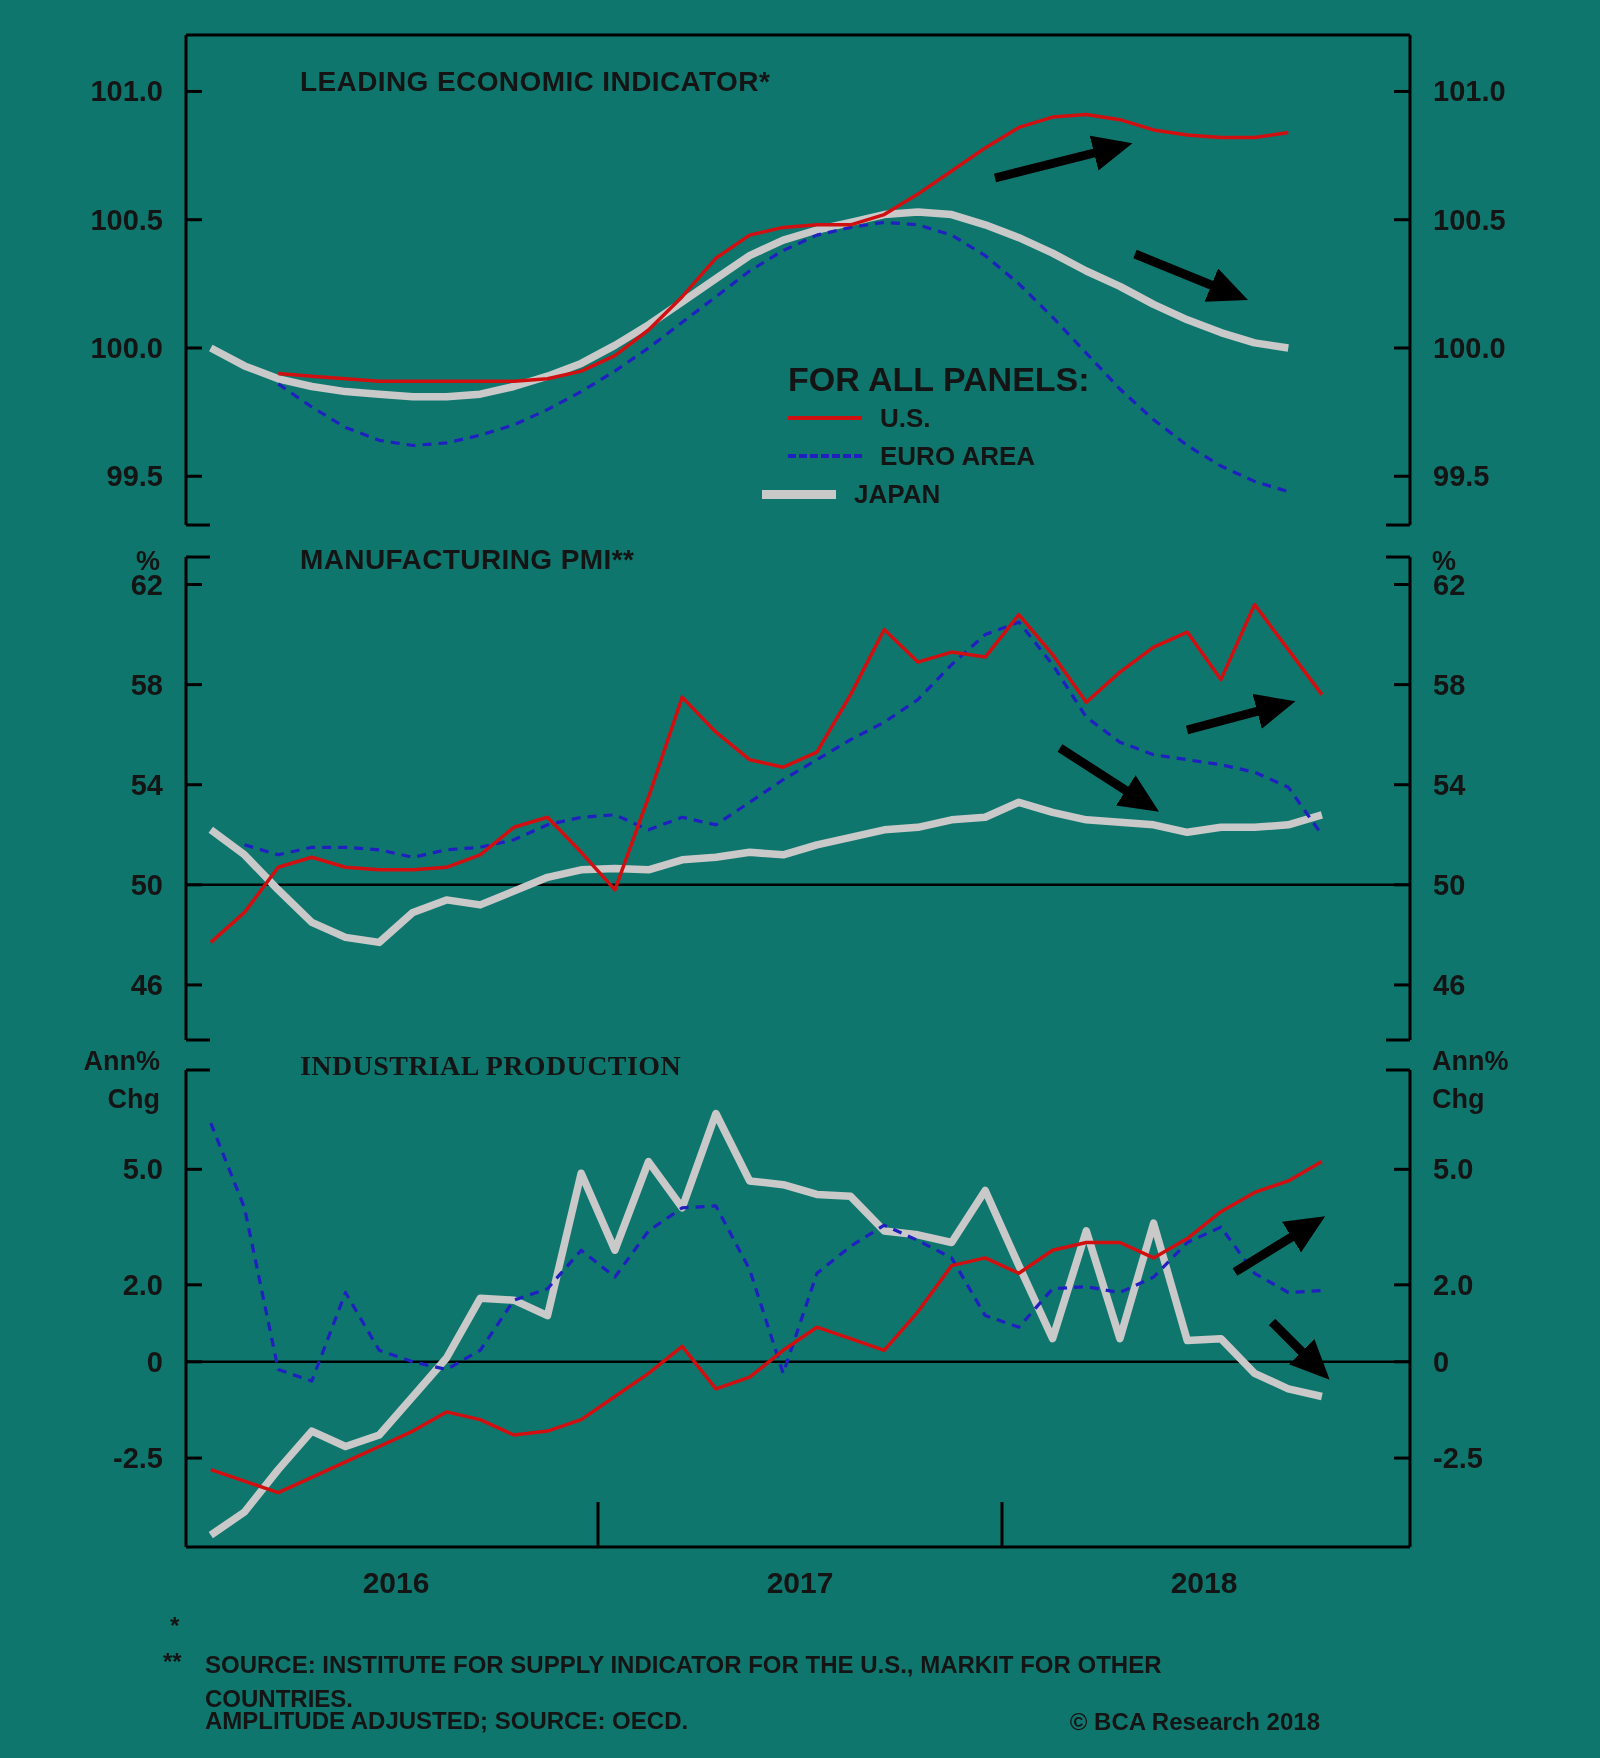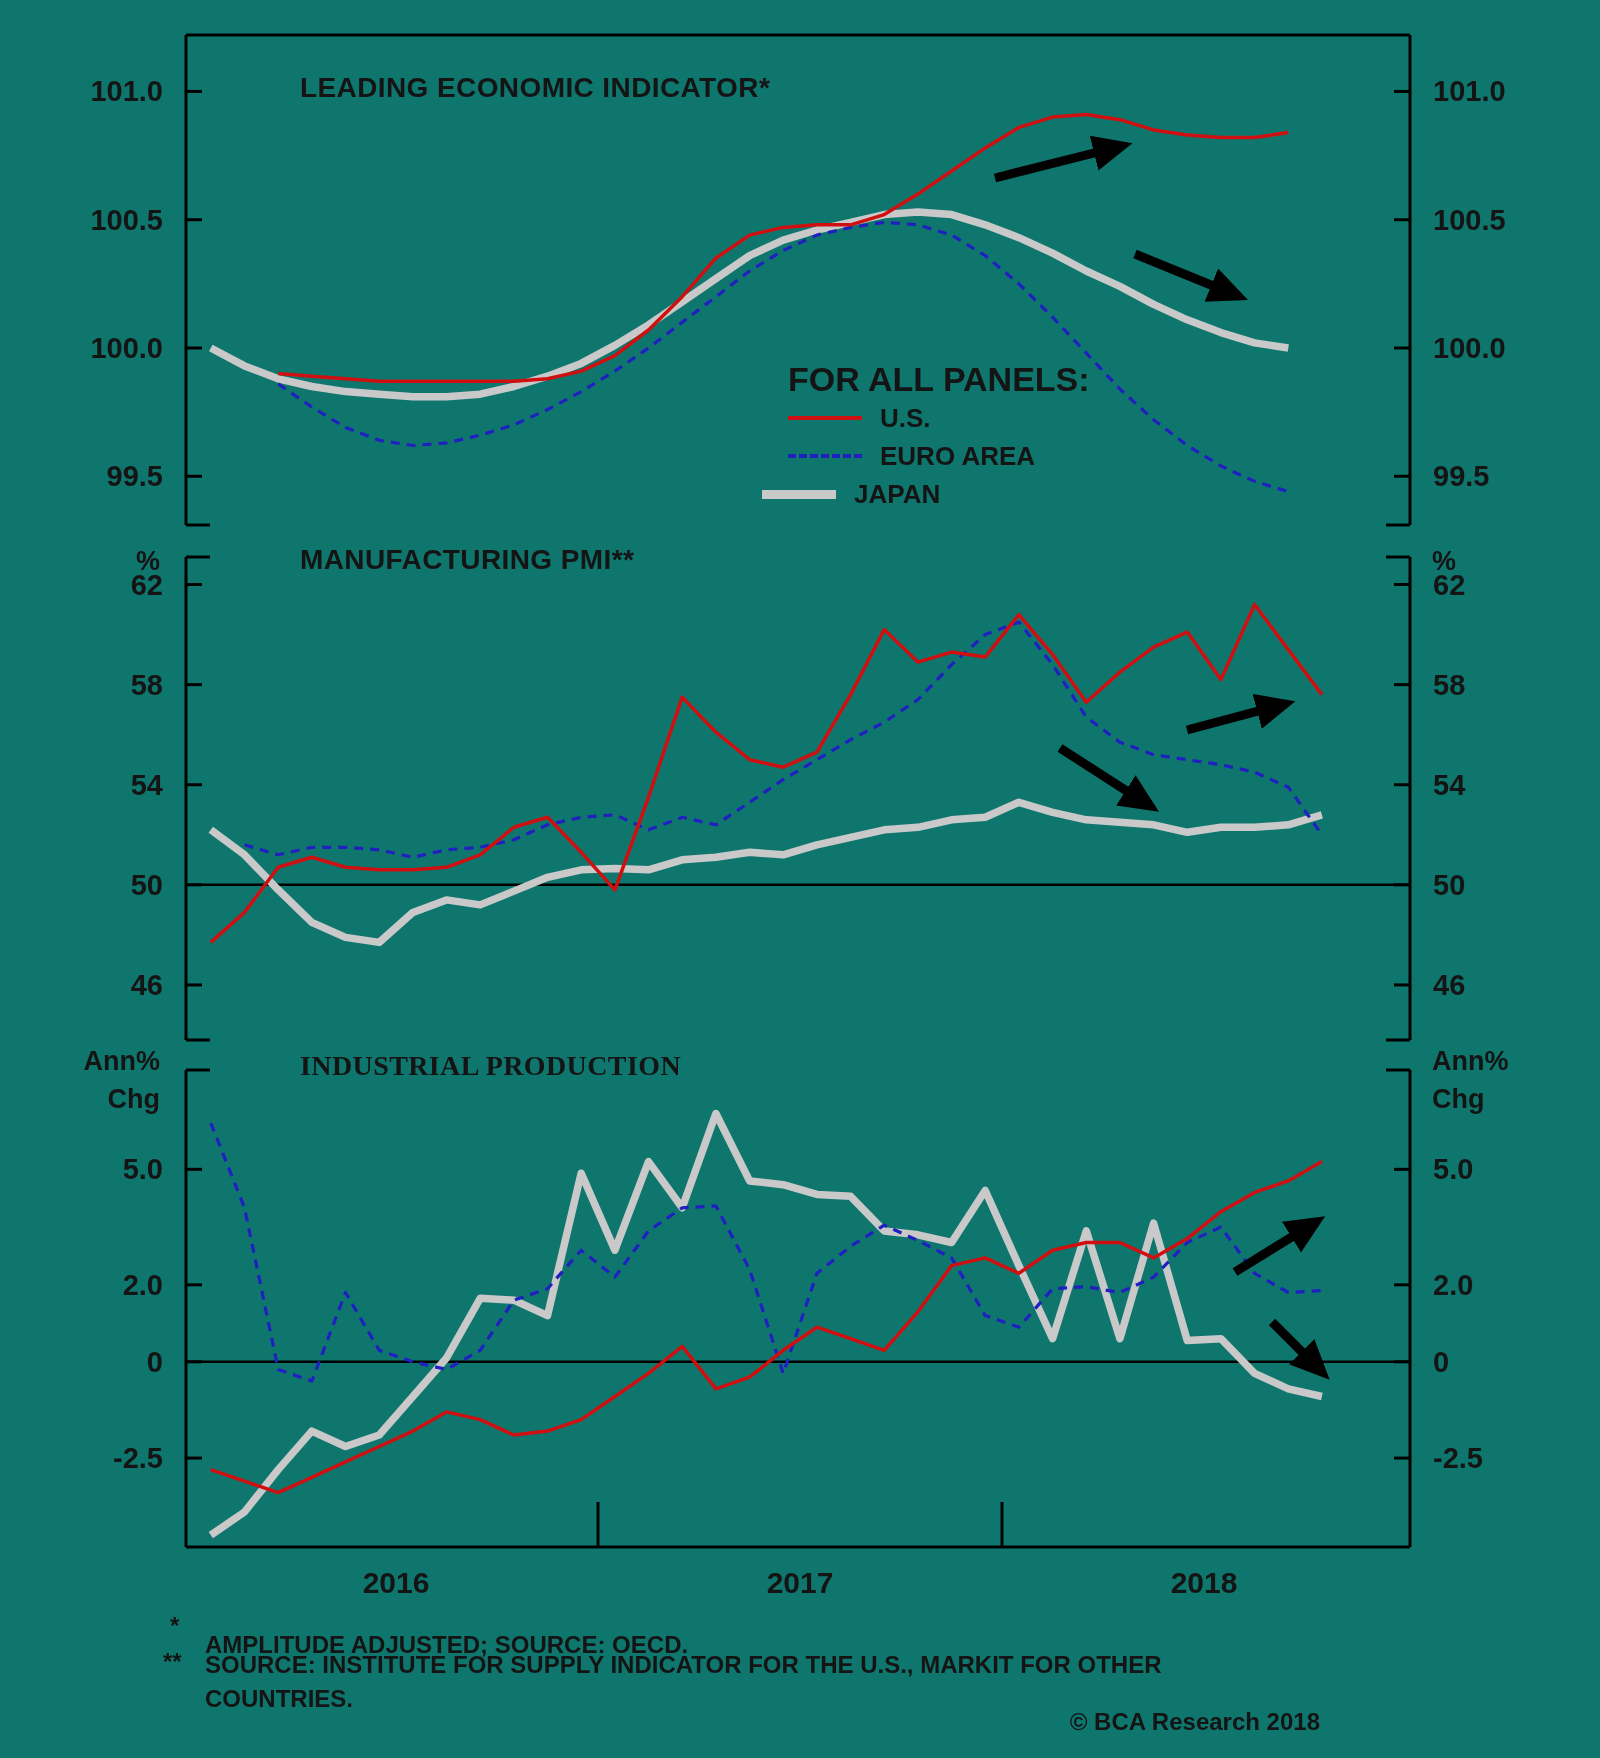--- a/index.html
+++ b/index.html
@@ -120,21 +120,21 @@
       <polyline points="210.8,1469.6 244.5,1481.2 278.2,1492.7 311.8,1477.3 345.5,1461.9 379.2,1446.5 412.9,1431.1 446.5,1411.9 480.2,1419.6 513.9,1435.0 547.5,1431.1 581.2,1419.6 614.9,1396.5 648.5,1373.4 682.2,1346.4 715.9,1388.8 749.6,1377.2 783.2,1350.3 816.9,1327.2 850.6,1338.7 884.2,1350.3 917.9,1311.8 951.6,1265.6 985.2,1257.9 1018.9,1273.3 1052.6,1250.2 1086.3,1242.5 1119.9,1242.5 1153.6,1257.9 1187.3,1238.6 1220.9,1211.7 1254.6,1192.4 1288.3,1180.9 1321.9,1161.6" fill="none" stroke="#d01010" stroke-width="3.5" stroke-linejoin="round" stroke-linecap="butt"></polyline>
       <line x1="1235" y1="1272" x2="1316" y2="1222" stroke="#000000" stroke-width="9" marker-end="url(#ah)" stroke-linecap="butt"></line>
       <line x1="1272" y1="1322" x2="1322" y2="1372" stroke="#000000" stroke-width="9" marker-end="url(#ah)" stroke-linecap="butt"></line>
       <line x1="598" y1="1502" x2="598" y2="1547" stroke="#000000" stroke-width="3"></line>
       <line x1="1002" y1="1502" x2="1002" y2="1547" stroke="#000000" stroke-width="3"></line>
       <text x="396" y="1593" text-anchor="middle" font-size="30" font-family="&quot;Liberation Sans&quot;,sans-serif" font-weight="bold" fill="#141414">2016</text>
       <text x="800" y="1593" text-anchor="middle" font-size="30" font-family="&quot;Liberation Sans&quot;,sans-serif" font-weight="bold" fill="#141414">2017</text>
       <text x="1204" y="1593" text-anchor="middle" font-size="30" font-family="&quot;Liberation Sans&quot;,sans-serif" font-weight="bold" fill="#141414">2018</text>
     </svg>
 
-  <div class="abs panel-title" style="left:300px;top:72px;">LEADING ECONOMIC INDICATOR*</div>
+  <div class="abs panel-title" style="left:300px;top:66px;">LEADING ECONOMIC INDICATOR*</div>
   <div class="abs panel-title" style="left:300px;top:544px;">MANUFACTURING PMI**</div>
   <div class="abs panel-title" style="left:300px;top:1050px;font-family:Liberation Serif, serif;">INDUSTRIAL PRODUCTION</div>
 
   <div class="abs unit-label unit-left" style="left:0px;top:546px;">%</div>
   <div class="abs unit-label unit-right" style="left:1432px;top:546px;">%</div>
   <div class="abs unit-label unit-left" style="left:0px;top:1046px;">Ann%</div>
   <div class="abs unit-label unit-left" style="left:0px;top:1084px;">Chg</div>
   <div class="abs unit-label unit-right" style="left:1432px;top:1046px;">Ann%</div>
   <div class="abs unit-label unit-right" style="left:1432px;top:1084px;">Chg</div>
 
@@ -146,18 +146,18 @@
   <div class="abs legend-row" style="left:788px;top:440px;">
     <div class="legend-sample sample-euro"></div>
     <div class="legend-label">EURO AREA</div>
   </div>
   <div class="abs legend-row" style="left:762px;top:478px;">
     <div class="legend-sample sample-japan"></div>
     <div class="legend-label">JAPAN</div>
   </div>
 
   <div class="abs footnote" style="left:170px;top:1612px;">*</div>
-  <div class="abs footnote fn-text" style="left:205px;top:1628px;width:1100px;">AMPLITUDE ADJUSTED; SOURCE: OECD.</div>
+  <div class="abs footnote fn-text" style="left:205px;top:1704px;width:1100px;">AMPLITUDE ADJUSTED; SOURCE: OECD.</div>
   <div class="abs footnote" style="left:163px;top:1648px;">**</div>
   <div class="abs footnote fn-text" style="left:205px;top:1648px;width:1030px;">SOURCE: INSTITUTE FOR SUPPLY INDICATOR FOR THE U.S., MARKIT FOR OTHER COUNTRIES.</div>
   <div class="abs copyright" style="left:900px;top:1708px;width:420px;">© BCA Research 2018</div>
 
 </div>
 
 </body></html>

